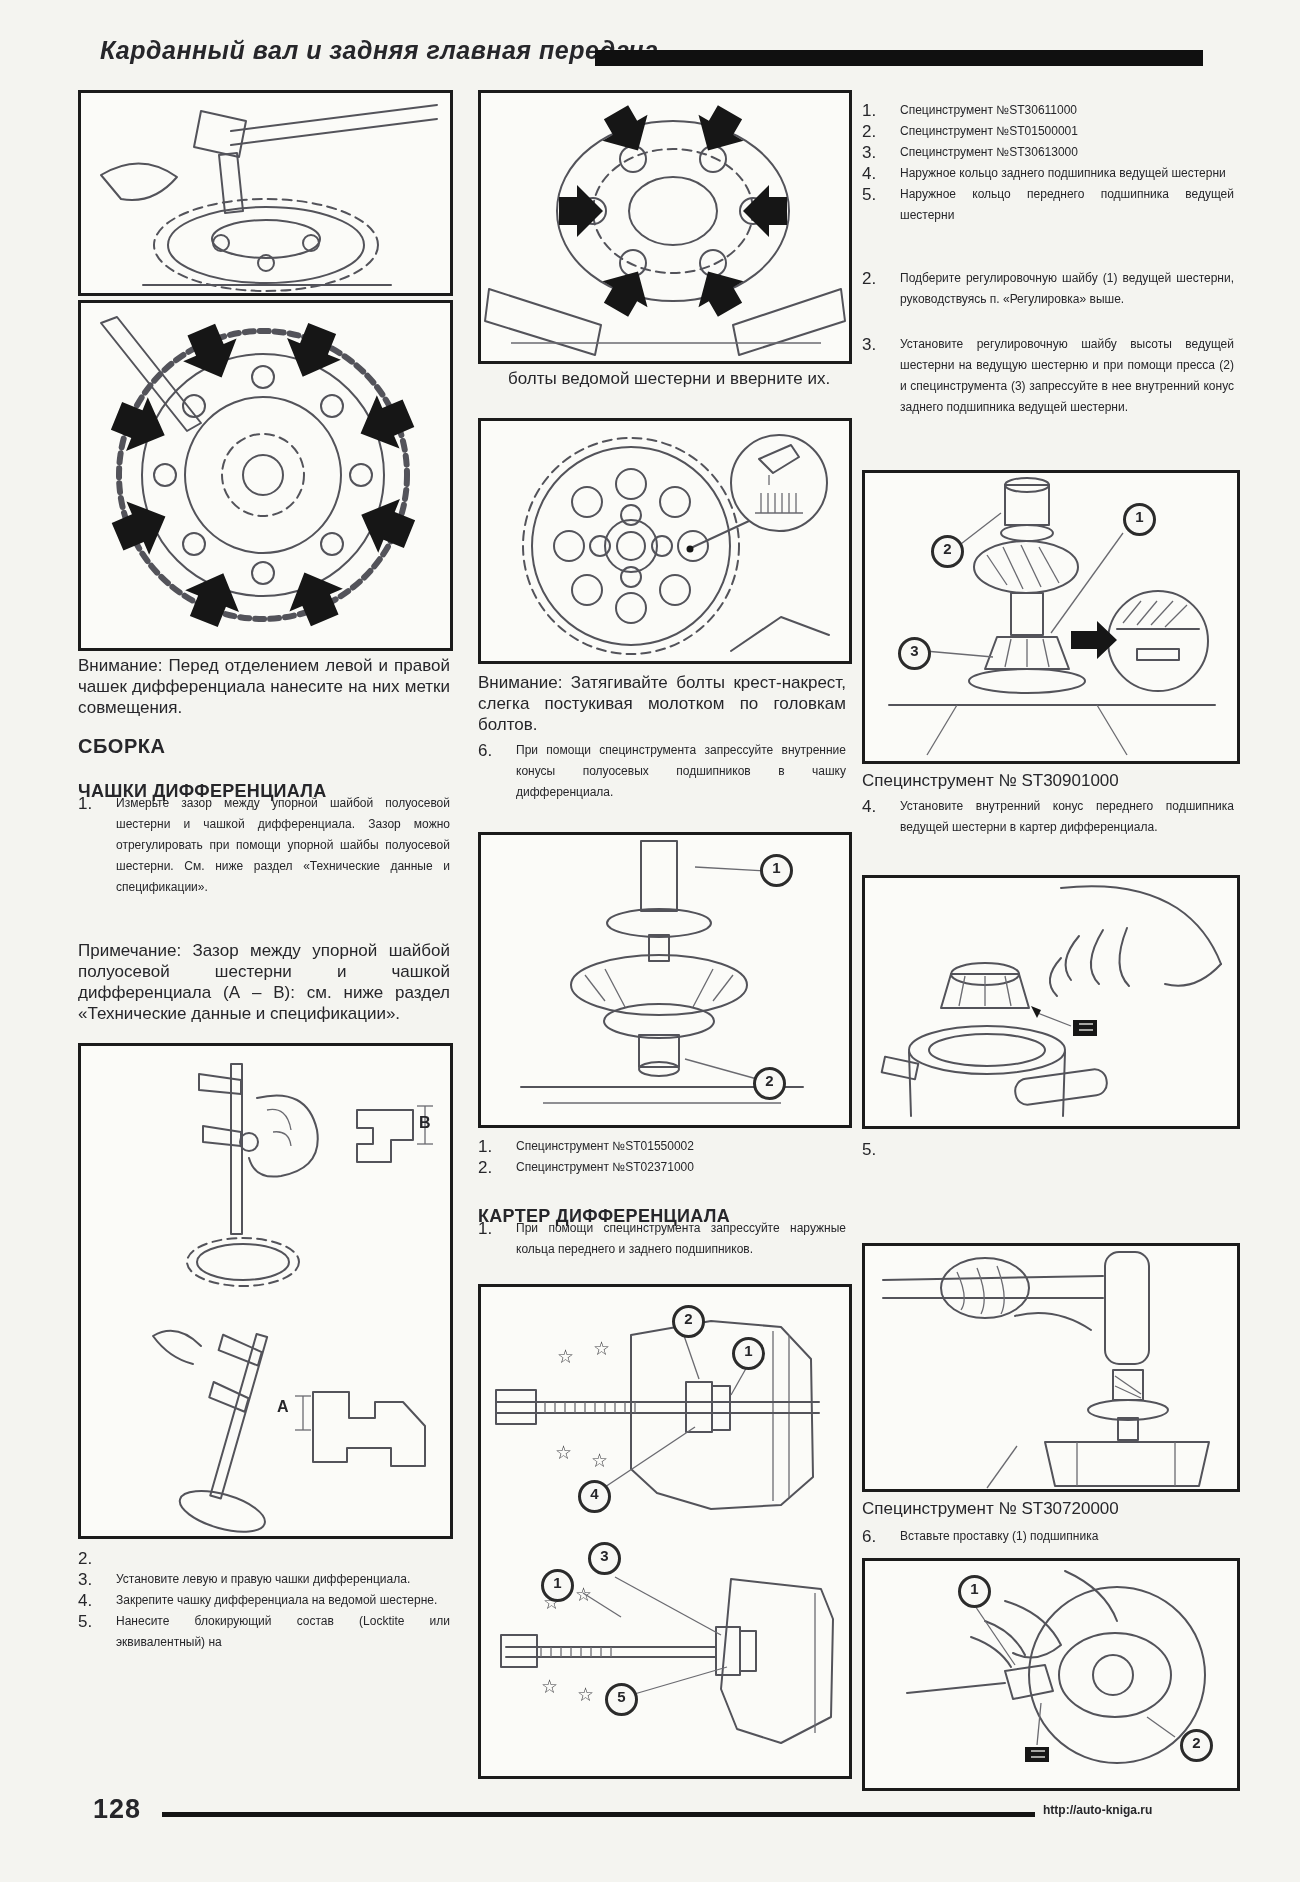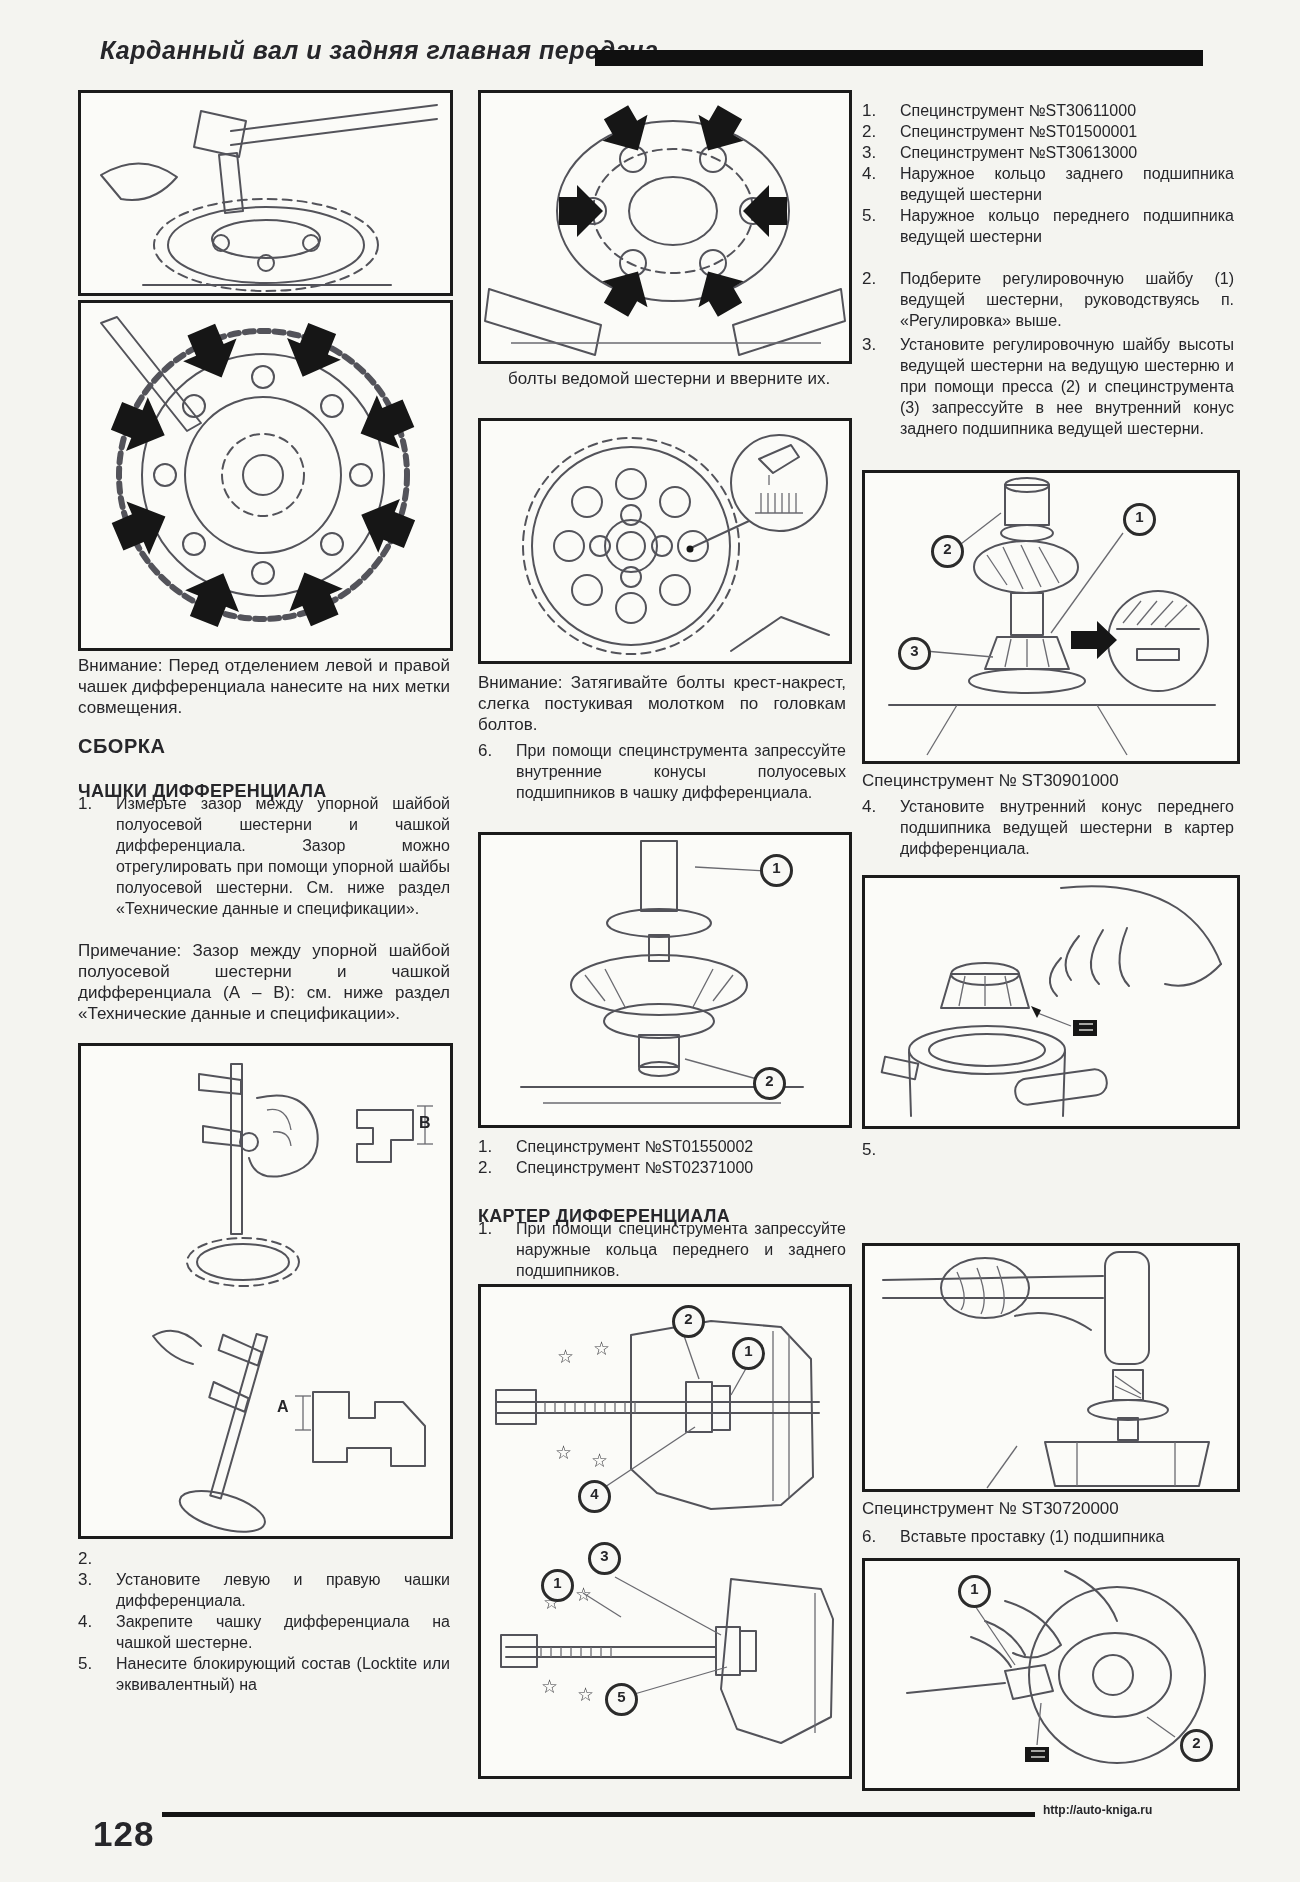--- a/index.html
+++ b/index.html
@@ -7,34 +7,34 @@
         font-family:"Liberation Sans",sans-serif;color:#26262a;overflow:hidden;}
   .abs{position:absolute;}
   .title{font-size:25px;font-weight:bold;font-style:italic;letter-spacing:.5px;white-space:nowrap;}
   .hbar{background:#101010;}
   .p{font-size:17px;line-height:21px;text-align:justify;}
   .b{font-weight:normal;}
   .h-big{font-size:20px;font-weight:bold;letter-spacing:.5px;}
   .h-sub{font-size:18px;font-weight:bold;letter-spacing:.3px;margin-top:14px;}
   .item{display:flex;}
   .item .n{flex:none;width:38px;font-size:17px;line-height:21px;}
-  .item .t{flex:1;font-size:16px;line-height:21px;text-align:justify;}
+  .item .t{flex:1;font-size:12px;line-height:21px;text-align:justify;}
   .stack .item{margin:0;}
   .frame{position:absolute;border:3px solid #1b1b1b;background:#fbfbf8;}
   .frame svg{display:block;width:100%;height:100%;}
   .sk{stroke:#53535a;fill:none;stroke-width:2;stroke-linecap:round;stroke-linejoin:round;}
   .skthin{stroke:#6a6a70;fill:none;stroke-width:1.3;}
   .dash{stroke-dasharray:9 6;}
   .blk{fill:#161616;stroke:none;}
   .callout{position:absolute;width:27px;height:27px;border:3px solid #2b2b2b;border-radius:50%;
            background:#f8f8f5;text-align:center;line-height:22px;font-weight:bold;font-size:15px;}
   .figlabel{position:absolute;font-weight:bold;font-size:16px;}
   .star{font-size:19px;fill:#3a3a3e;stroke:none;font-family:"DejaVu Sans",sans-serif;}
   .footline{background:#141414;}
-  .pgnum{font-size:35px;font-weight:bold;letter-spacing:1px;margin-top:20px;}
+  .pgnum{font-size:27px;font-weight:bold;letter-spacing:1px;}
   .url{font-size:12px;font-weight:bold;}
   .capind{padding-left:30px;}
 </style>
 </head>
 <body>
 
 <div class="page">
 
   <div class="abs title" style="left:100px;top:36px;">Карданный вал и задняя главная передача</div>
   <div class="abs hbar" style="left:595px;top:50px;width:608px;height:16px;"></div>
@@ -131,21 +131,21 @@
   <div class="abs stack" style="left:78px;top:1548px;width:372px;">
     <div class="item">
       <span class="n">2.</span>
     </div>
     <div class="item">
       <span class="n">3.</span>
       <span class="t">Установите левую и правую чашки дифференциала.</span>
     </div>
     <div class="item">
       <span class="n">4.</span>
-      <span class="t">Закрепите чашку дифференциала на чашкой шестерне.</span>
+      <span class="t">Закрепите чашку дифференциала на ведомой шестерне.</span>
     </div>
     <div class="item">
       <span class="n">5.</span>
       <span class="t">Нанесите блокирующий состав (Locktite или эквивалентный) на</span>
     </div>
   </div>
 
   <div class="frame" style="left:478px;top:90px;width:368px;height:268px;">
     <svg viewBox="0 0 368 268">
       <defs>

